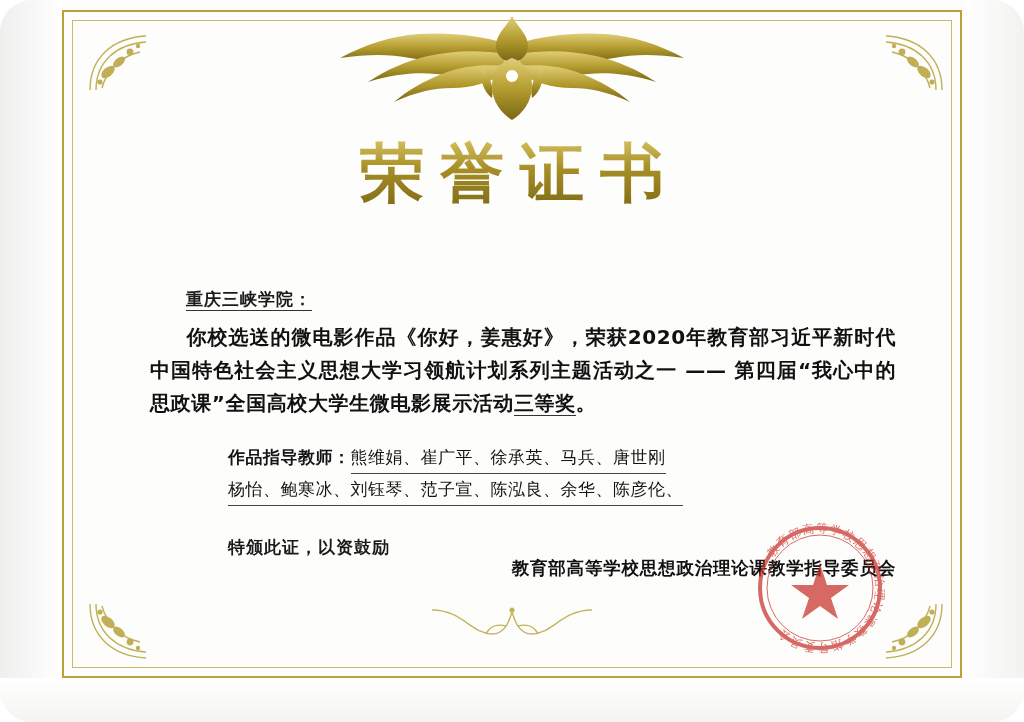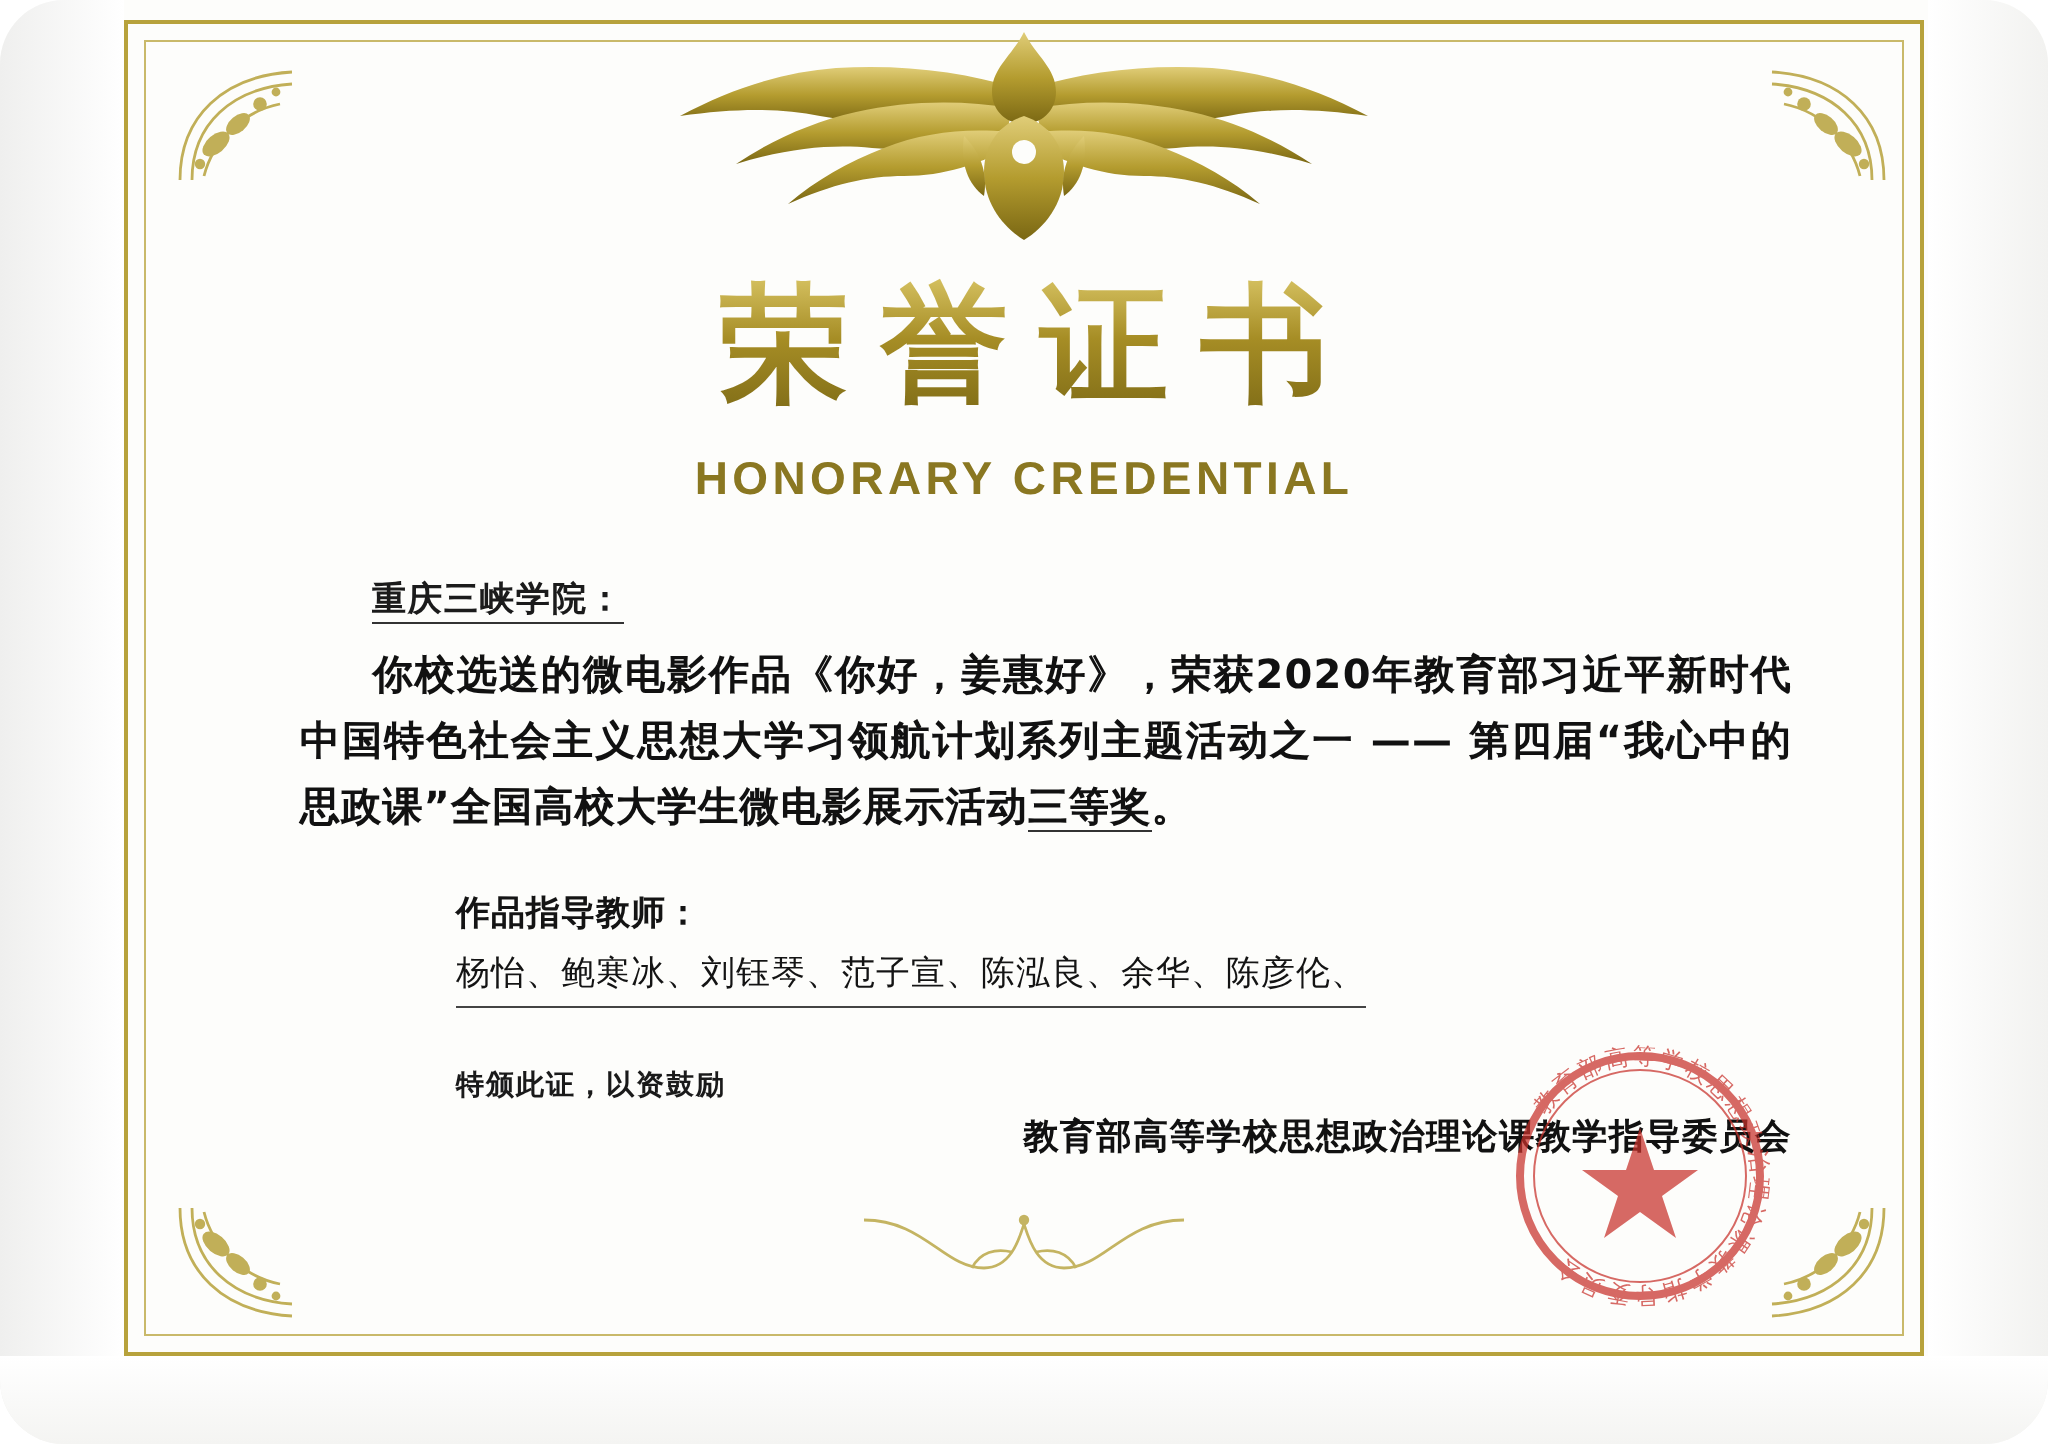--- a/index.html
+++ b/index.html
@@ -161,21 +161,21 @@
     padding-bottom: 1px;
     letter-spacing: 0.5px;
   }
   .credit-value.cont {
     margin-left: 112px;
   }
 
   .closing {
     margin-top: 30px;
     margin-left: 78px;
-    font-size: 14px;
+    font-size: 17px;
     font-weight: 700;
     letter-spacing: 1px;
   }
 
   
   .signature {
     position: absolute;
     right: 128px;
     top: 556px;
     text-align: right;
@@ -341,34 +341,34 @@
         <path d="M180 2 C186 14, 196 20, 196 32 C196 42, 188 48, 180 48 C172 48, 164 42, 164 32 C164 20, 174 14, 180 2 Z"></path>
         <path d="M180 44 C192 48, 200 58, 200 72 C200 88, 190 100, 180 106 C170 100, 160 88, 160 72 C160 58, 168 48, 180 44 Z"></path>
         <circle cx="180" cy="62" r="6" fill="#fdfdfb"></circle>
         <path d="M150 54 C158 62, 162 72, 160 84 C152 78, 148 68, 150 54 Z"></path>
         <path d="M210 54 C202 62, 198 72, 200 84 C208 78, 212 68, 210 54 Z"></path>
       </g>
     </svg>
   </div>
 
   <div class="title-cn">荣誉证书</div>
-  <div class="title-en">HONORARY CREDENTIAL</div>
 
   <div class="body-wrap">
 
     <div class="recipient">
       <span class="u">重庆三峡学院：</span>
     </div>
 
     <p class="para"><span class="indent"></span><span>你校选送的微电影作品</span><span class="work">《你好，姜惠好》</span><span>，荣获2020年教育部习近平新时代中国特色社会主义思想大学习领航计划系列主题活动之一 —— 第四届“我心中的思政课”全国高校大学生微电影展示活动</span><span class="award">三等奖</span><span>。</span></p>
 
     <div class="credits">
 
       <div class="credit-row">
         <span class="credit-label">作品指导教师：</span>
+        <span class="credit-value">熊维娟、崔广平、徐承英、马兵、唐世刚</span>
       </div>
 
       <div class="credit-row">
         <span class="credit-value">杨怡、鲍寒冰、刘钰琴、范子宣、陈泓良、余华、陈彦伦、</span>
       </div>
 
 
     </div>
 
     <div class="closing">特颁此证，以资鼓励</div>

